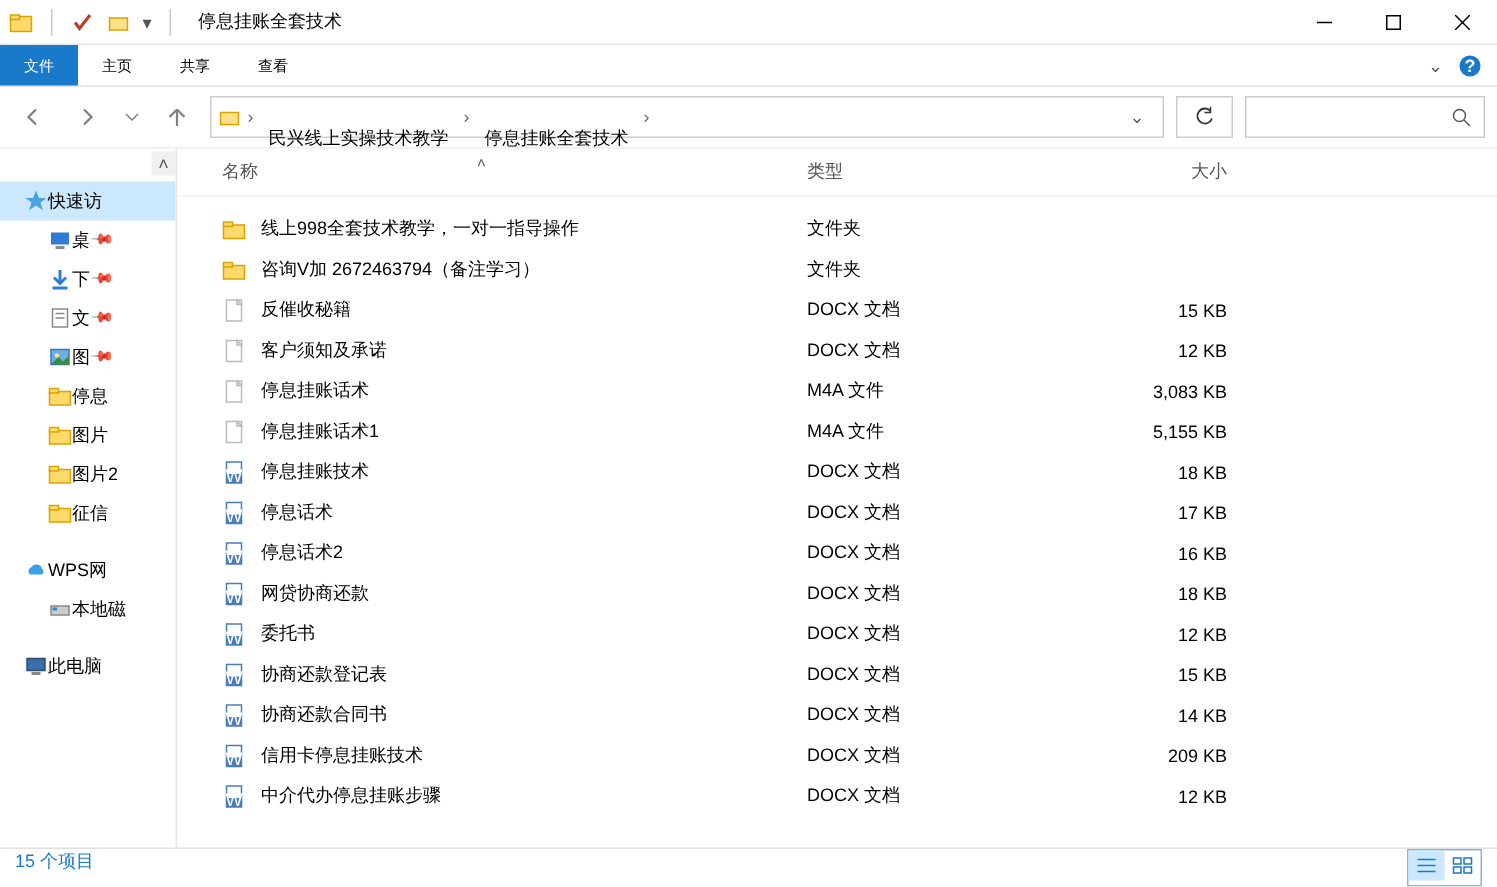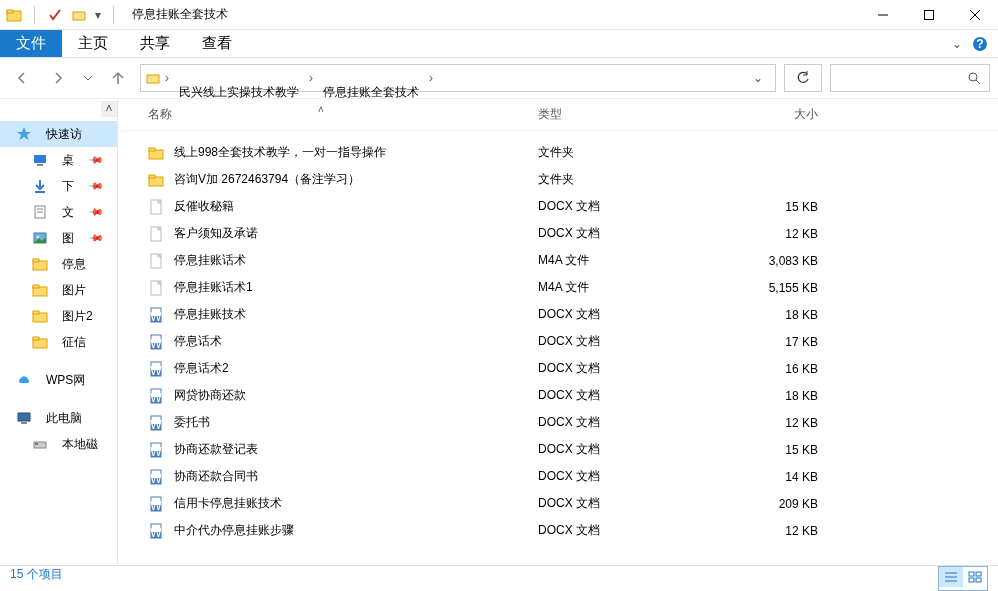--- a/index.html
+++ b/index.html
@@ -7,39 +7,39 @@
 
 .titlebar { height: 30px; display: flex; align-items: center; border-bottom: 1px solid #e5e5e5; }
 .titlebar-qat { display: flex; align-items: center; gap: 8px; padding: 0 6px; }
 .titlebar-title { padding-left: 8px; }
 .titlebar-sep { width: 1px; height: 18px; background: #ccc; margin: 0 4px; }
 .titlebar-spacer { flex: 1; }
 .win-controls { display: flex; }
 .win-btn { width: 46px; height: 30px; display: flex; align-items: center; justify-content: center; }
 
 .ribbon { height: 28px; display: flex; align-items: stretch; border-bottom: 1px solid #e0e0e0; background: #fff; position: relative; }
-.ribbon-tab { padding: 0 16px; display: flex; align-items: center; font-size: 15px; }
+.ribbon-tab { padding: 0 16px; display: flex; align-items: center; font-size: 10px; }
 .ribbon-tab.file { background: #1979ca; color: #fff; }
 .ribbon-right { margin-left: auto; display: flex; align-items: center; padding-right: 10px; gap: 10px; }
 
 .toolbar { height: 40px; display: flex; align-items: center; padding: 0 8px; gap: 8px; }
 .nav-btn { width: 28px; height: 28px; display: flex; align-items: center; justify-content: center; color: #808080; border-radius: 2px; }
 .breadcrumb { flex: 1; height: 28px; border: 1px solid #ccc; display: flex; align-items: center; padding: 0 4px; gap: 2px; }
 .breadcrumb .crumb { padding: 2px 6px; margin-top: 28px; }
 .breadcrumb .chev { color: #666; padding: 0 2px; }
 .bc-drop { margin-left: auto; padding: 0 8px; color: #555; }
 .refresh-box { width: 38px; height: 28px; border: 1px solid #ccc; display: flex; align-items: center; justify-content: center; color: #333; }
 .search-box { width: 160px; height: 28px; border: 1px solid #ccc; display: flex; align-items: center; justify-content: flex-end; padding: 0 8px; color: #555; }
 
 .content { flex: 1; display: flex; overflow: hidden; border-top: 1px solid #eee; }
 
 .sidebar { width: 118px; border-right: 1px solid #e5e5e5; position: relative; overflow: hidden; }
 .sidebar-scroll { position: absolute; top: 2px; right: 0; width: 16px; height: 16px; background: #f0f0f0; display:flex; align-items:center; justify-content:center; color:#555; }
 .nav-group { padding-top: 22px; }
-.nav-item { height: 26px; display: flex; align-items: center; padding-left: 16px; gap: 14px; white-space: nowrap; overflow: hidden; }
+.nav-item { height: 26px; display: flex; align-items: center; padding-left: 16px; gap: 0; white-space: nowrap; overflow: hidden; }
 .nav-item.indent { padding-left: 32px; }
 .nav-item.selected { background: #cce8ff; }
 .nav-item.top-space { margin-top: 12px; }
 .ico { width: 16px; height: 16px; display: inline-flex; align-items: center; justify-content: center; flex-shrink: 0; }
 .pin { color: #666; margin-left: 2px; font-size: 10px; transform: rotate(45deg); }
 
 .filelist { flex: 1; display: flex; flex-direction: column; overflow: hidden; }
 .columns { height: 32px; display: flex; align-items: center; color: #555; border-bottom: 1px solid #f0f0f0; padding-right: 10px; }
 .col-name { width: 420px; padding-left: 30px; position: relative; }
 .sort-ind { position: absolute; left: 200px; top: -2px; color: #555; font-size: 10px; }
@@ -266,37 +266,37 @@
           </div>
         </div>
       <div class="nav-item top-space">
         <span class="ico">
             <svg width="16" height="16">
               <path d="M4 11 A3 3 0 0 1 5 6 A4 4 0 0 1 12 7 A2.5 2.5 0 0 1 12 11 Z" fill="#3aa0e8"></path>
             </svg>
           </span>
         <span>WPS网</span>
       </div>
+      <div class="nav-item indent">
+        <span class="ico">
+            <svg width="16" height="16">
+              <rect x="2" y="6" width="12" height="6" fill="#ccc" stroke="#888"></rect>
+              <rect x="3" y="7" width="3" height="2" fill="#38c"></rect>
+            </svg>
+          </span>
+        <span>本地磁</span>
+      </div>
       <div class="nav-item top-space">
         <span class="ico">
             <svg width="16" height="16">
               <rect x="2" y="3" width="12" height="8" fill="#3a6ea5" stroke="#2b4d72"></rect>
               <rect x="5" y="12" width="6" height="2" fill="#888"></rect>
             </svg>
           </span>
         <span>此电脑</span>
-      </div>
-      <div class="nav-item indent">
-        <span class="ico">
-            <svg width="16" height="16">
-              <rect x="2" y="6" width="12" height="6" fill="#ccc" stroke="#888"></rect>
-              <rect x="3" y="7" width="3" height="2" fill="#38c"></rect>
-            </svg>
-          </span>
-        <span>本地磁</span>
       </div>
     </div>
   </div>
 
   <div class="filelist">
     <div class="columns">
       <div class="col-name">
         <span>名称</span>
         <span class="sort-ind">˄</span>
       </div>

